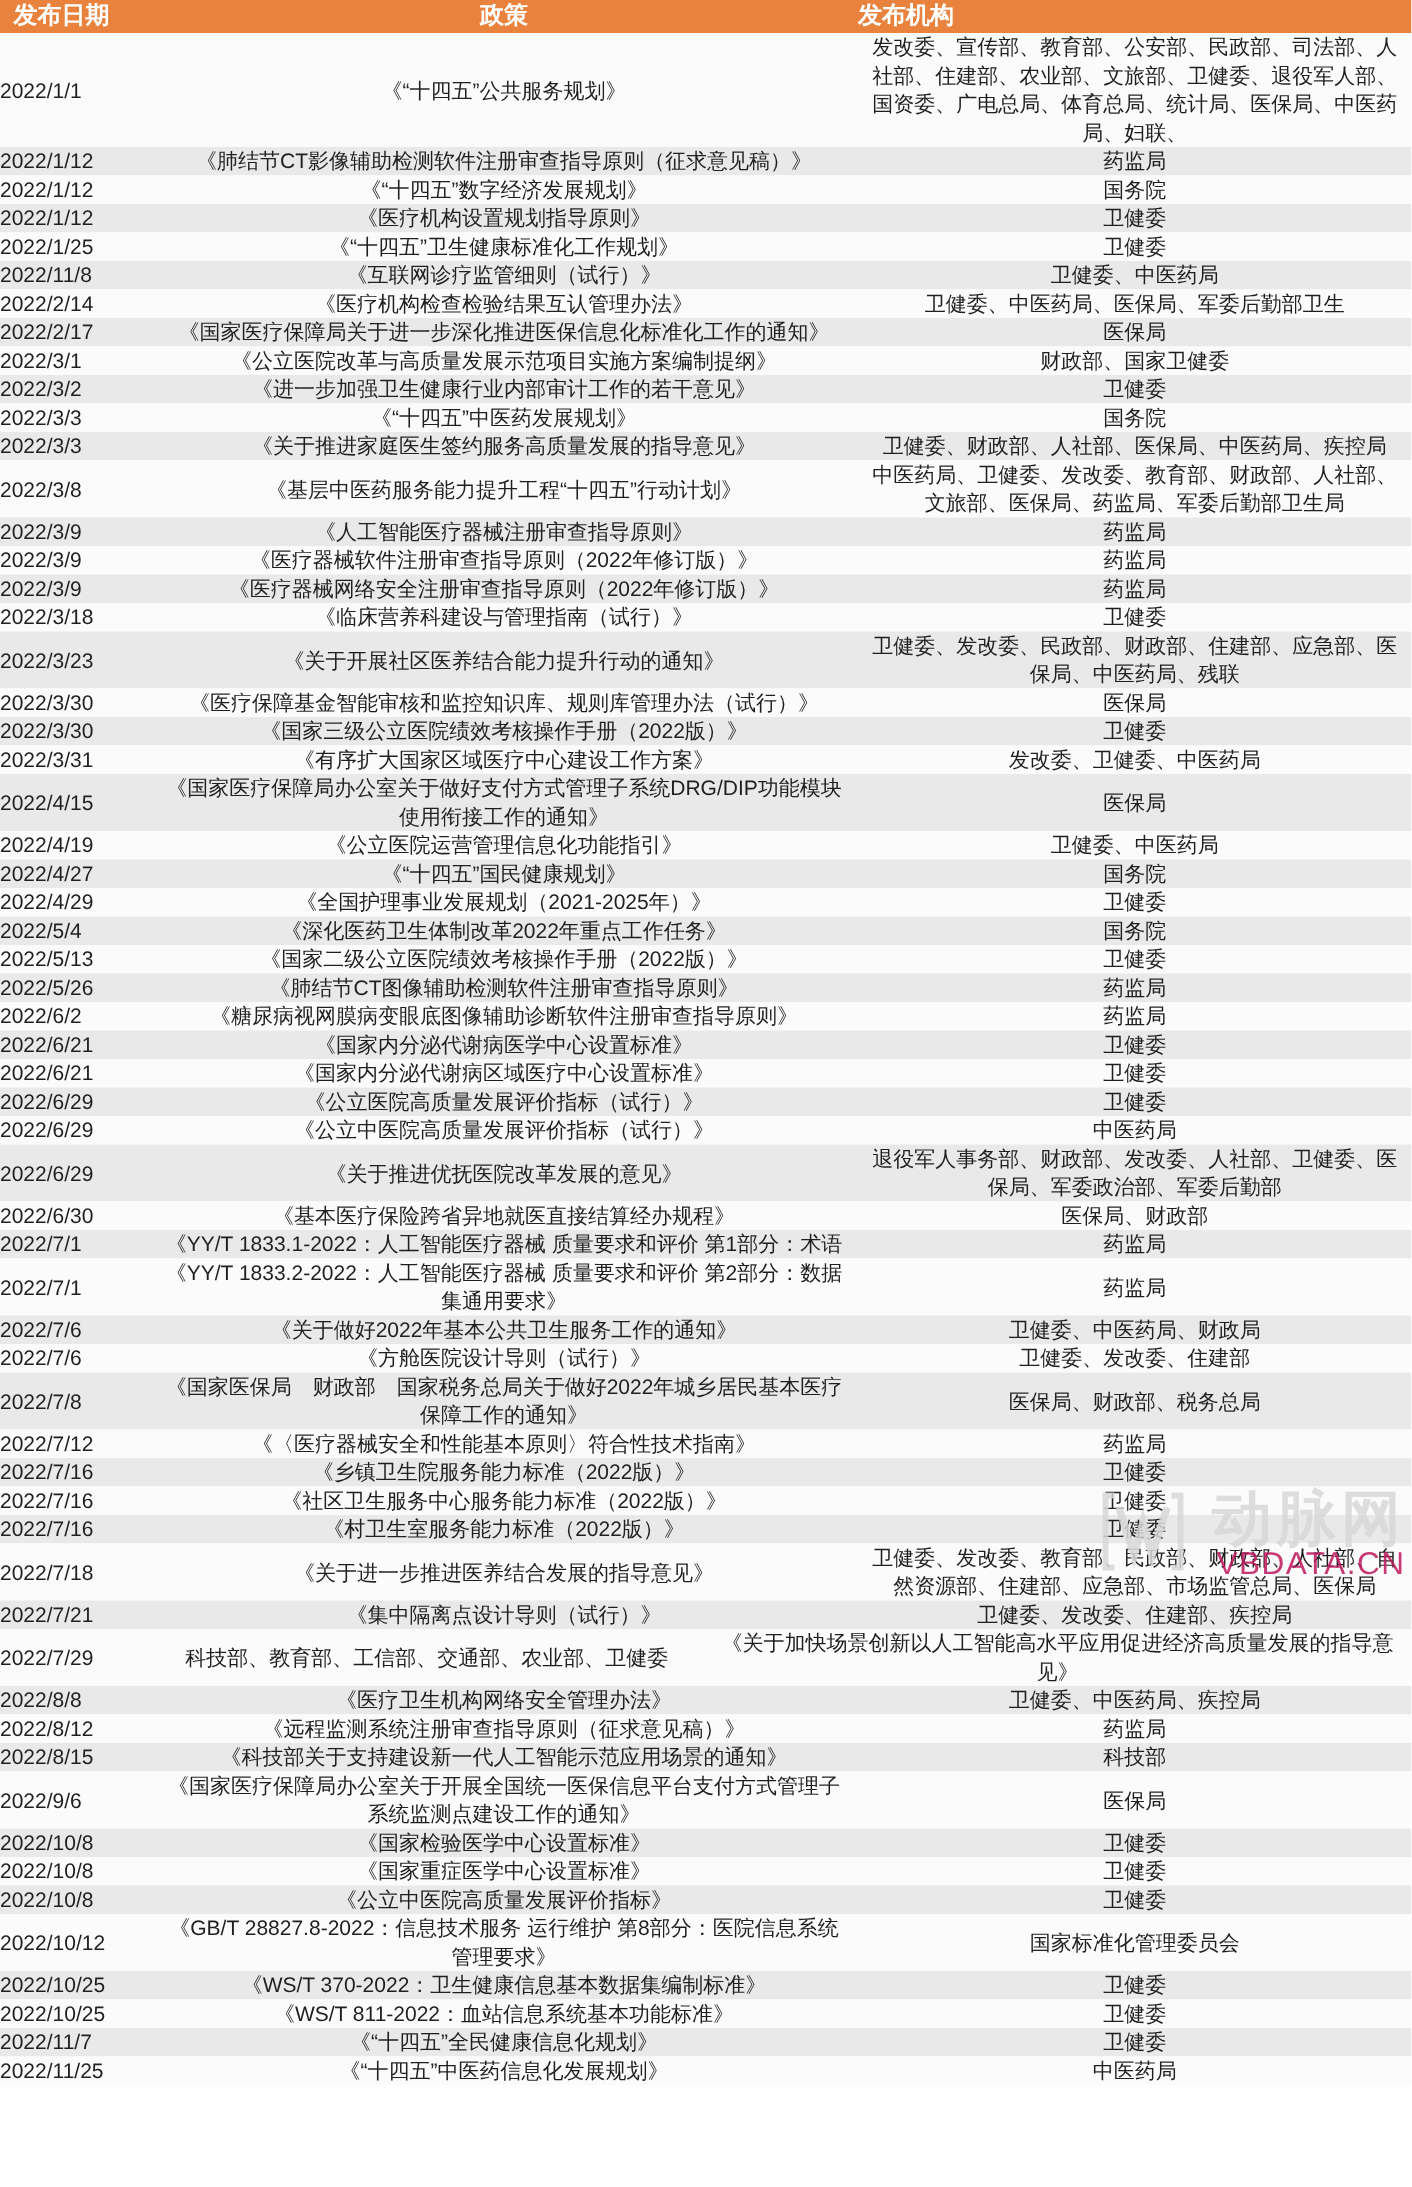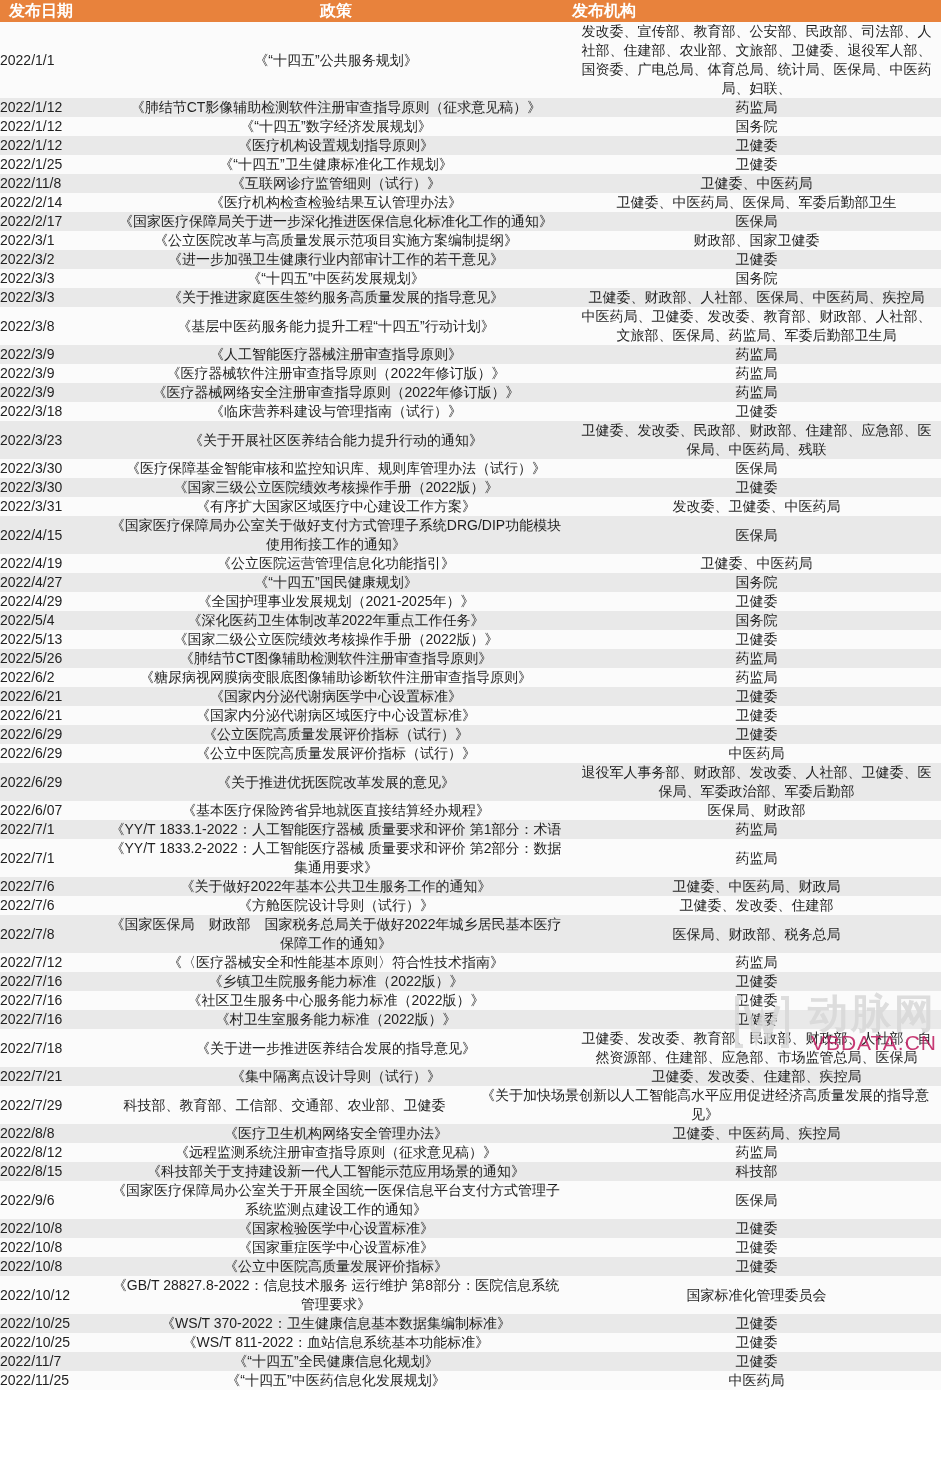--- a/index.html
+++ b/index.html
@@ -278,21 +278,21 @@
         <div class="cell date">2022/6/29</div>
         <div class="cell policy">《公立中医院高质量发展评价指标（试行）》</div>
         <div class="cell agency">中医药局</div>
       </div>
       <div class="row">
         <div class="cell date">2022/6/29</div>
         <div class="cell policy">《关于推进优抚医院改革发展的意见》</div>
         <div class="cell agency">退役军人事务部、财政部、发改委、人社部、卫健委、医保局、军委政治部、军委后勤部</div>
       </div>
       <div class="row">
-        <div class="cell date">2022/6/07</div>
+        <div class="cell date">2022/6/30</div>
         <div class="cell policy">《基本医疗保险跨省异地就医直接结算经办规程》</div>
         <div class="cell agency">医保局、财政部</div>
       </div>
       <div class="row">
         <div class="cell date">2022/7/1</div>
         <div class="cell policy">《YY/T 1833.1-2022：人工智能医疗器械 质量要求和评价 第1部分：术语</div>
         <div class="cell agency">药监局</div>
       </div>
       <div class="row">
         <div class="cell date">2022/7/1</div>

